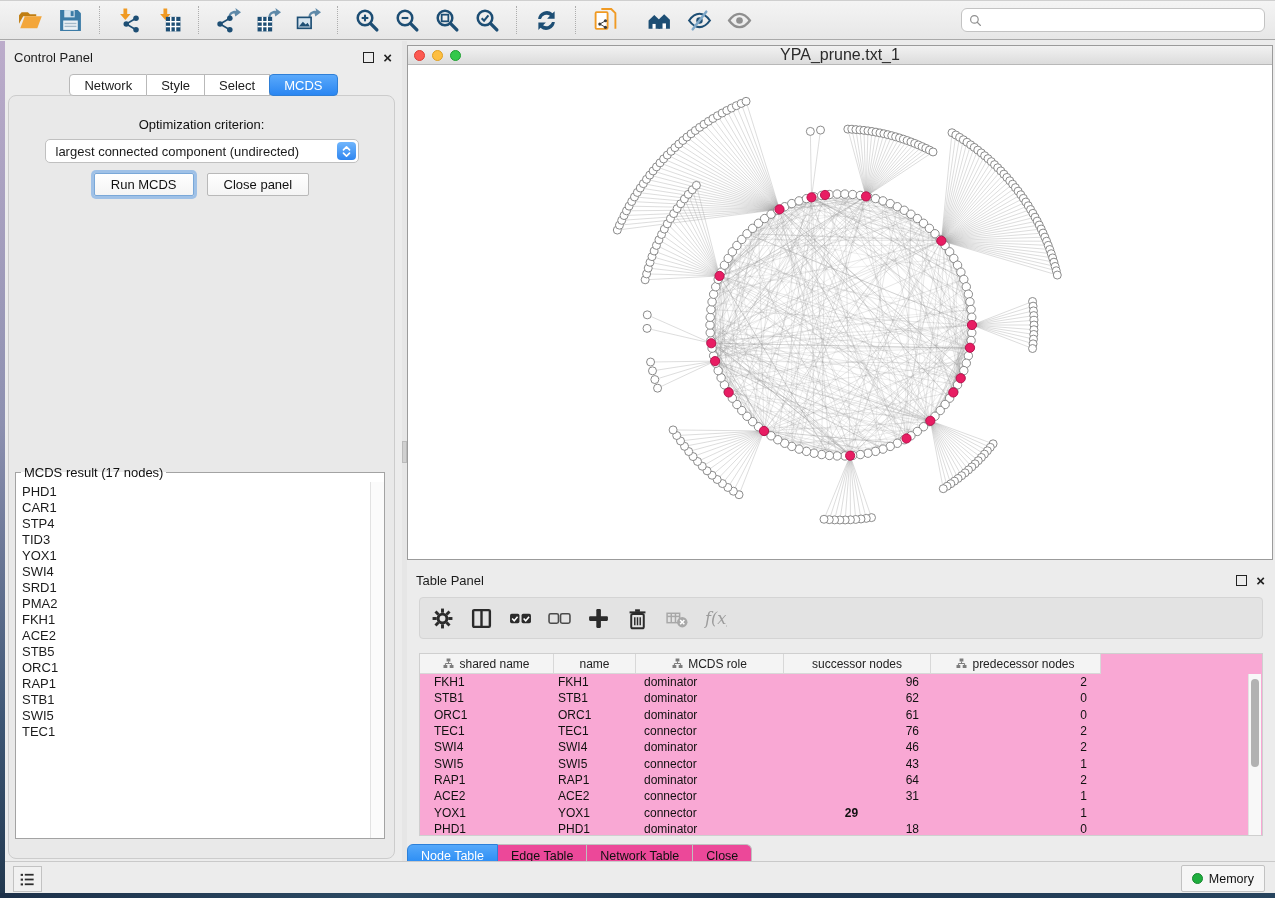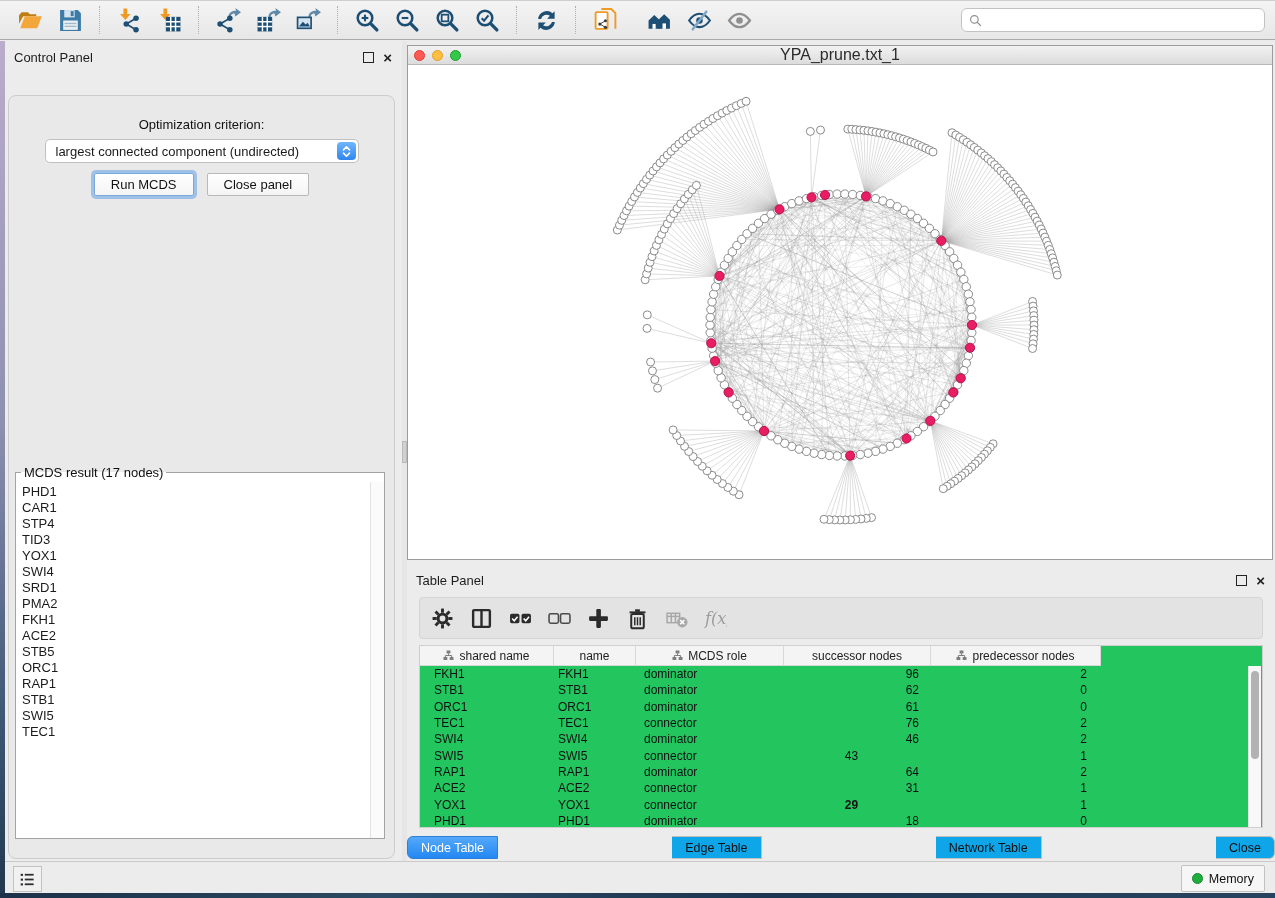--- a/index.html
+++ b/index.html
@@ -90,35 +90,35 @@
   #nw-title{position:absolute;left:0;right:0;text-align:center;font-size:16px;color:#2b2b2b;}
   #network-canvas{display:block;}
   
   #table-panel{position:absolute;left:407px;top:564px;width:868px;height:297px;background:#ececec;box-sizing:border-box;}
   #tp-toolbar{
     margin:5px 12px 0 12px;height:42px;background:#e3e3e3;border:1px solid #d4d4d4;border-radius:4px;
     display:flex;align-items:center;padding:0 10px;gap:15px;box-sizing:border-box;
   }
   .tt-btn{width:24px;height:24px;display:flex;align-items:center;justify-content:center;}
   #node-table{
-    margin:6px 12px 0 12px;height:183px;background:#22c55e;border:1px solid #cfcfcf;
+    margin:14px 12px 0 12px;height:183px;background:#f9a8d4;border:1px solid #cfcfcf;
     position:relative;overflow:hidden;box-sizing:border-box;font-size:12px;
   }
   #nt-header{display:flex;height:20px;}
   .nt-hcell{
     background:#f4f4f4;border-right:1px solid #d8d8d8;border-bottom:1px solid #d8d8d8;
     display:flex;align-items:center;justify-content:center;gap:5px;font-size:12px;color:#222;box-sizing:border-box;
   }
   .nt-row{display:flex;height:16.3px;align-items:center;}
   .nt-cell{box-sizing:border-box;overflow:hidden;white-space:nowrap;color:#111;}
   #nt-scroll{position:absolute;right:1px;top:20px;bottom:0;width:12px;background:#f8f8f8;border-left:1px solid #e3e3e3;}
   #nt-thumb{position:absolute;left:2px;top:5px;width:8px;height:88px;background:#b2b2b2;border-radius:5px;}
-  #tp-tabs{display:flex;justify-content:space-between;margin-top:8px;}
+  #tp-tabs{display:flex;justify-content:flex-start;margin-top:8px;}
   .tp-tab{
-    height:21px;padding:0 13px;display:flex;align-items:center;font-size:12.5px;background:#0ea5e9;
+    height:21px;padding:0 13px;display:flex;align-items:center;font-size:12.5px;background:#ec4899;
     border:1px solid #bfbfbf;border-left-width:0;color:#111;
   }
   .tp-tab:first-child{border-left-width:1px;border-radius:6px 0 0 6px;}
   .tp-tab:last-child{border-radius:0 6px 6px 0;}
   .tp-tab.active{background:linear-gradient(#55a8fa,#2388f3);color:#fff;border-color:#2c80d9;border-radius:6px 0 0 6px;}
   
   #status-bar{
     position:absolute;left:5px;top:861px;width:1270px;height:32px;background:#ececec;
     border-top:1px solid #c9c9c9;box-sizing:border-box;
   }
@@ -341,20 +341,26 @@
 <div id="wallpaper-bottom"></div>
 
 <div id="control-panel">
   <div class="panel-titlebar">
     <span class="panel-title">Control Panel</span>
     <span class="panel-wincontrols">
       <span class="float-glyph"></span>
       <span class="close-glyph">×</span>
     </span>
   </div>
+  <div id="cp-tabs">
+      <div class="cp-tab">Network</div>
+      <div class="cp-tab">Style</div>
+      <div class="cp-tab">Select</div>
+      <div class="cp-tab active">MCDS</div>
+    </div>
   <div id="cp-inner">
     <div id="opt-label">Optimization criterion:</div>
     <div id="criterion-select">
       <span>largest connected component (undirected)</span>
       <span id="criterion-stepper">
         <svg width="11" height="13" viewBox="0 0 11 14">
             <path d="M2.2 5.3L5.5 2l3.3 3.3" fill="none" stroke="#fff" stroke-width="1.7" stroke-linecap="round" stroke-linejoin="round"></path>
             <path d="M2.2 8.7L5.5 12l3.3-3.3" fill="none" stroke="#fff" stroke-width="1.7" stroke-linecap="round" stroke-linejoin="round"></path>
           </svg>
       </span>
@@ -1478,21 +1484,21 @@
           <div class="nt-cell" style="width: 134px; text-align: left; padding-left: 14px;">SWI4</div>
           <div class="nt-cell" style="width: 82px; text-align: left; padding-left: 4px;">SWI4</div>
           <div class="nt-cell" style="width: 148px; text-align: left; padding-left: 8px;">dominator</div>
           <div class="nt-cell" style="width: 147px; text-align: right; padding-right: 12px;">46</div>
           <div class="nt-cell" style="width: 170px; text-align: right; padding-right: 14px;">2</div>
         </div>
         <div class="nt-row">
           <div class="nt-cell" style="width: 134px; text-align: left; padding-left: 14px;">SWI5</div>
           <div class="nt-cell" style="width: 82px; text-align: left; padding-left: 4px;">SWI5</div>
           <div class="nt-cell" style="width: 148px; text-align: left; padding-left: 8px;">connector</div>
-          <div class="nt-cell" style="width: 147px; text-align: center; padding-right: 12px;">43</div>
+          <div class="nt-cell" style="width: 147px; text-align: right; padding-right: 12px;">43</div>
           <div class="nt-cell" style="width: 170px; text-align: right; padding-right: 14px;">1</div>
         </div>
         <div class="nt-row">
           <div class="nt-cell" style="width: 134px; text-align: left; padding-left: 14px;">RAP1</div>
           <div class="nt-cell" style="width: 82px; text-align: left; padding-left: 4px;">RAP1</div>
           <div class="nt-cell" style="width: 148px; text-align: left; padding-left: 8px;">dominator</div>
           <div class="nt-cell" style="width: 147px; text-align: right; padding-right: 12px;">64</div>
           <div class="nt-cell" style="width: 170px; text-align: right; padding-right: 14px;">2</div>
         </div>
         <div class="nt-row">

